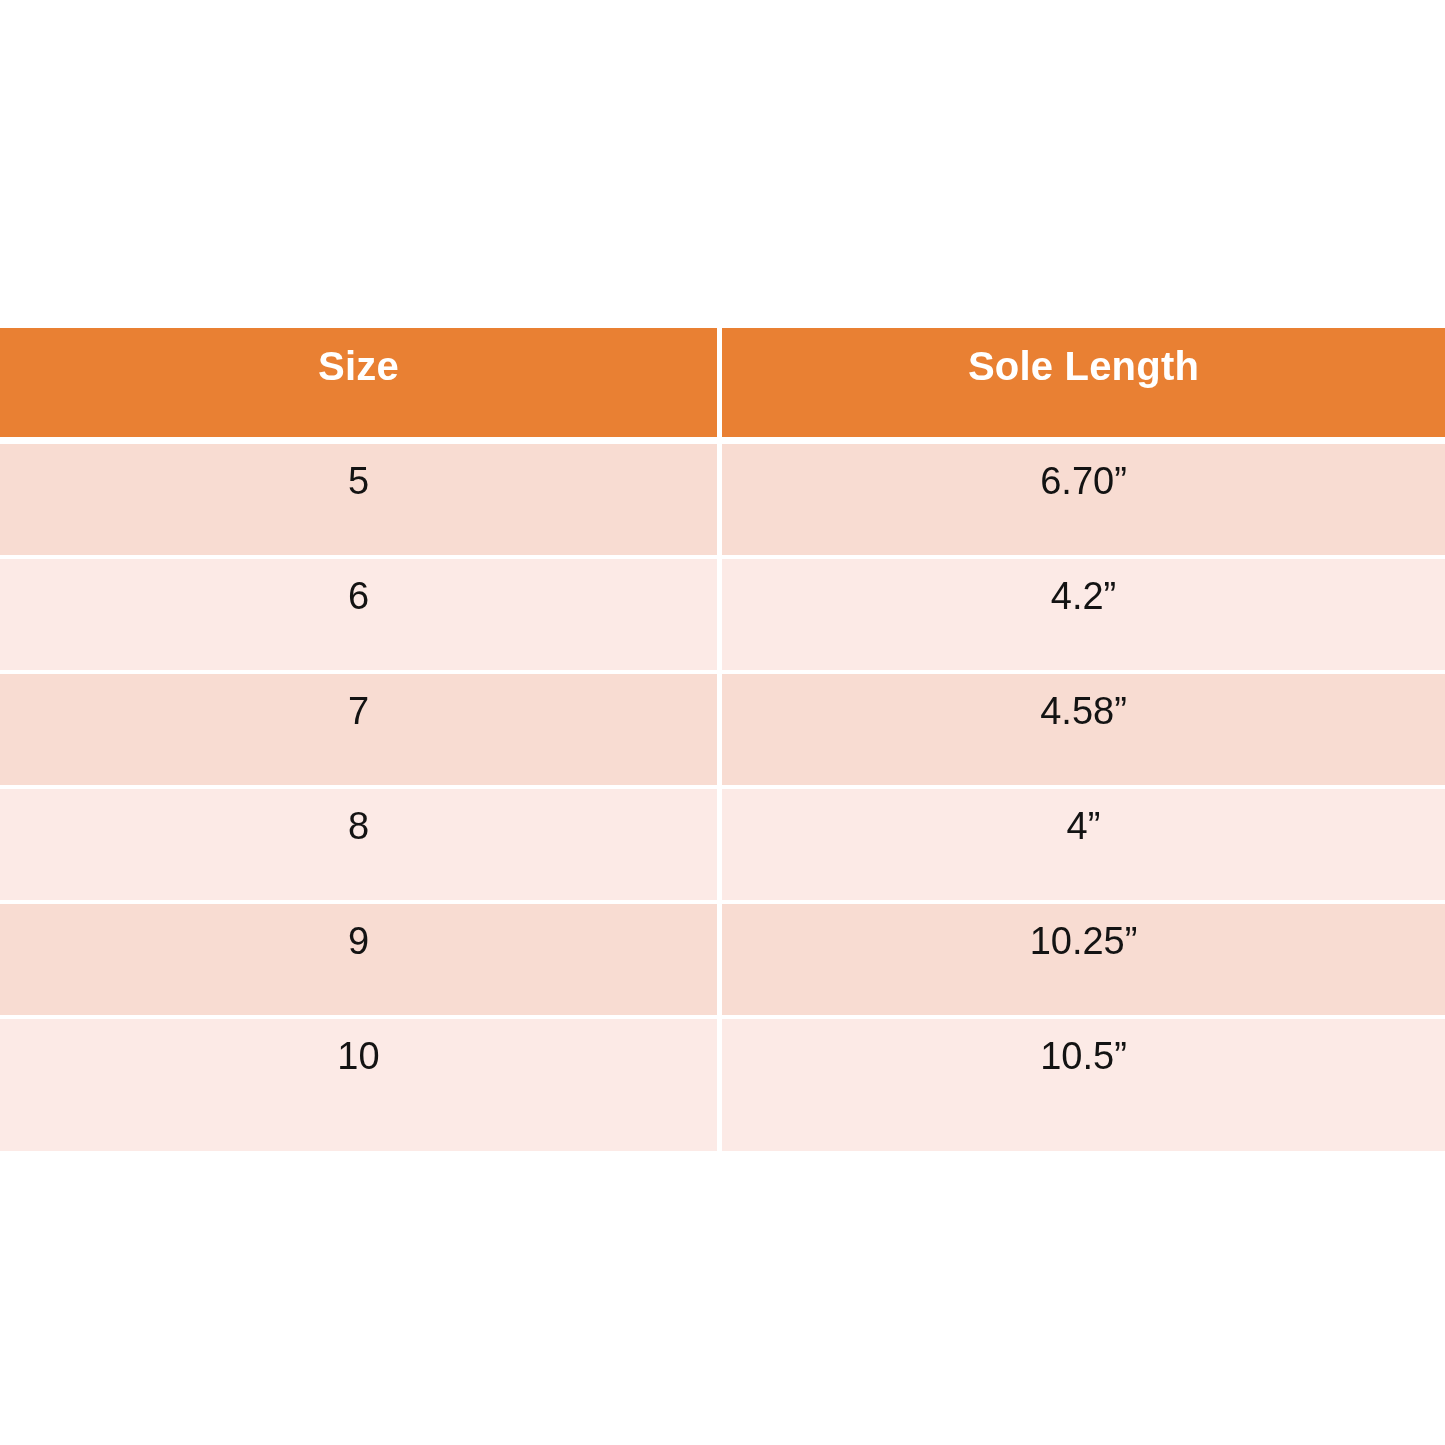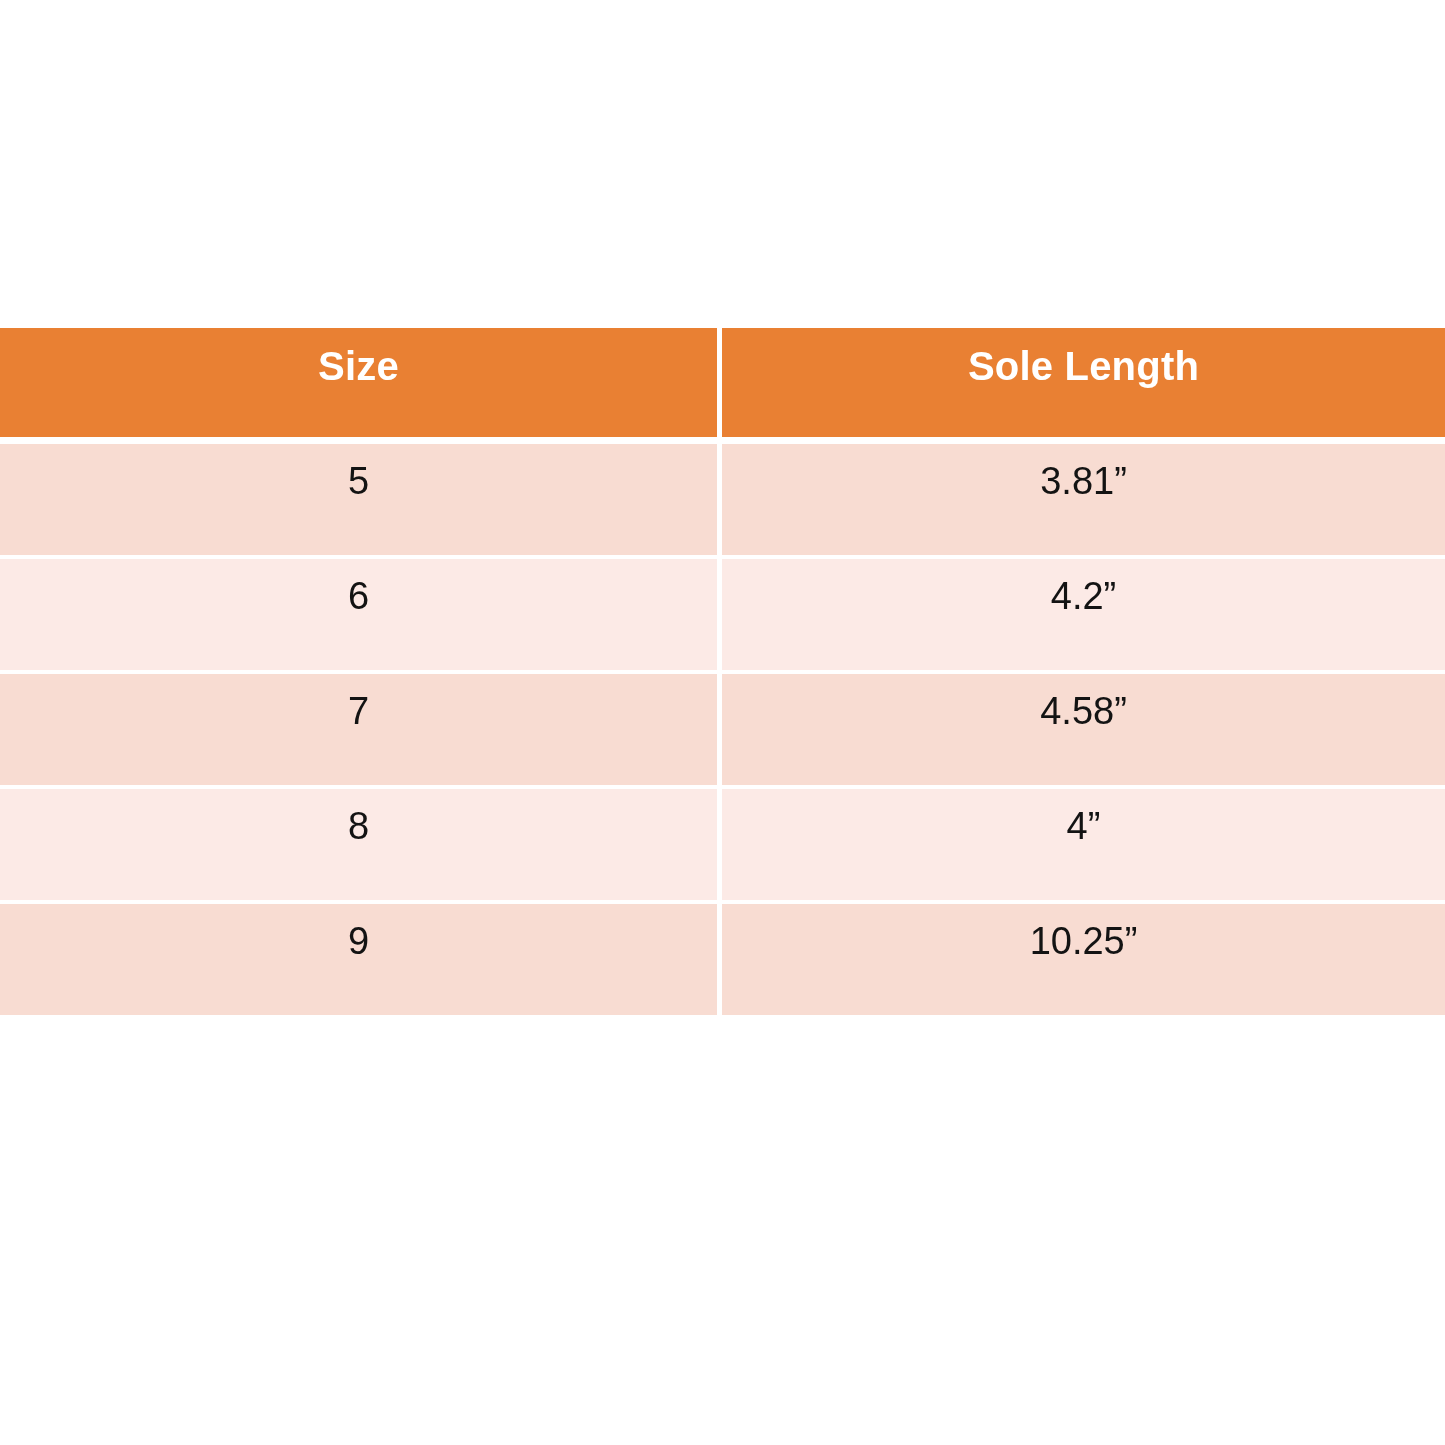--- a/index.html
+++ b/index.html
@@ -99,34 +99,38 @@
       </tr>
       <tr class="gap-row">
         <th></th>
         <th></th>
       </tr>
     </thead>
 
     <tbody>
       <tr class="row-dark">
         <td class="cell-size">5</td>
-        <td class="cell-length">3.81”</td>
+        <td class="cell-length">6.70”</td>
       </tr>
       <tr class="row-light">
         <td class="cell-size">6</td>
         <td class="cell-length">4.2”</td>
       </tr>
       <tr class="row-dark">
         <td class="cell-size">7</td>
         <td class="cell-length">4.58”</td>
       </tr>
       <tr class="row-light">
         <td class="cell-size">8</td>
         <td class="cell-length">4”</td>
       </tr>
       <tr class="row-dark">
         <td class="cell-size">9</td>
         <td class="cell-length">10.25”</td>
       </tr>
+      <tr class="row-light last-row">
+        <td class="cell-size">10</td>
+        <td class="cell-length">10.5”</td>
+      </tr>
     </tbody>
   </table>
 
 </div>
 
 </body></html>

